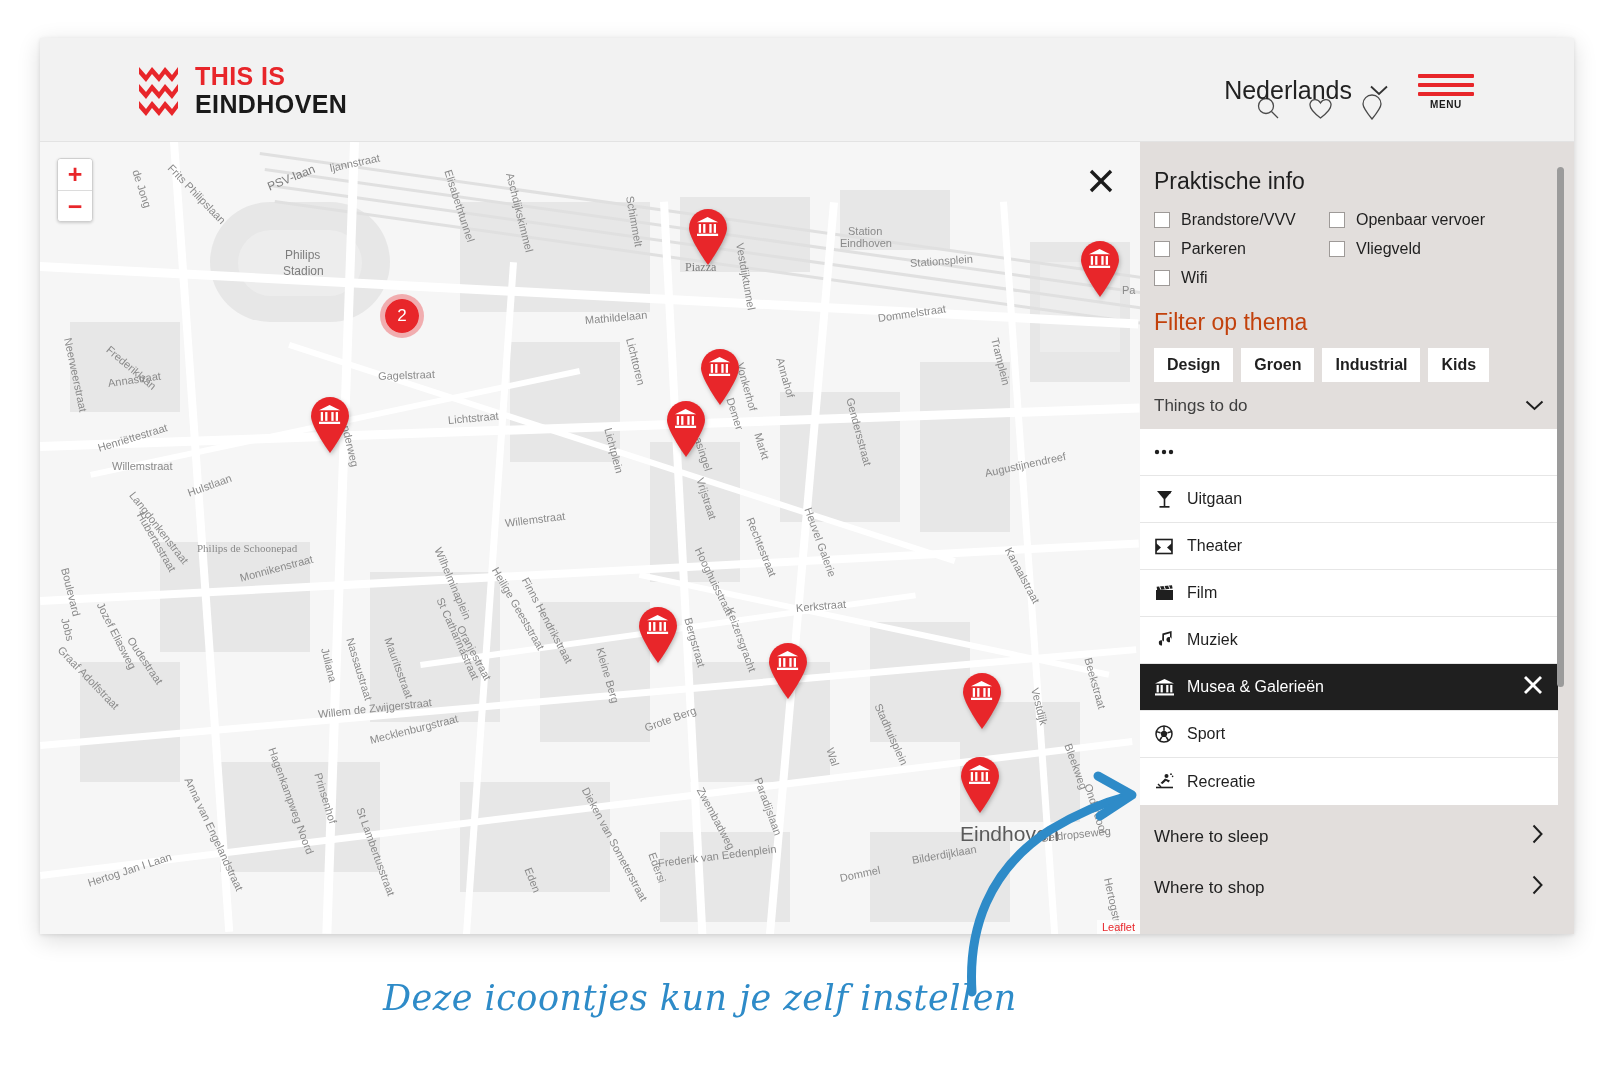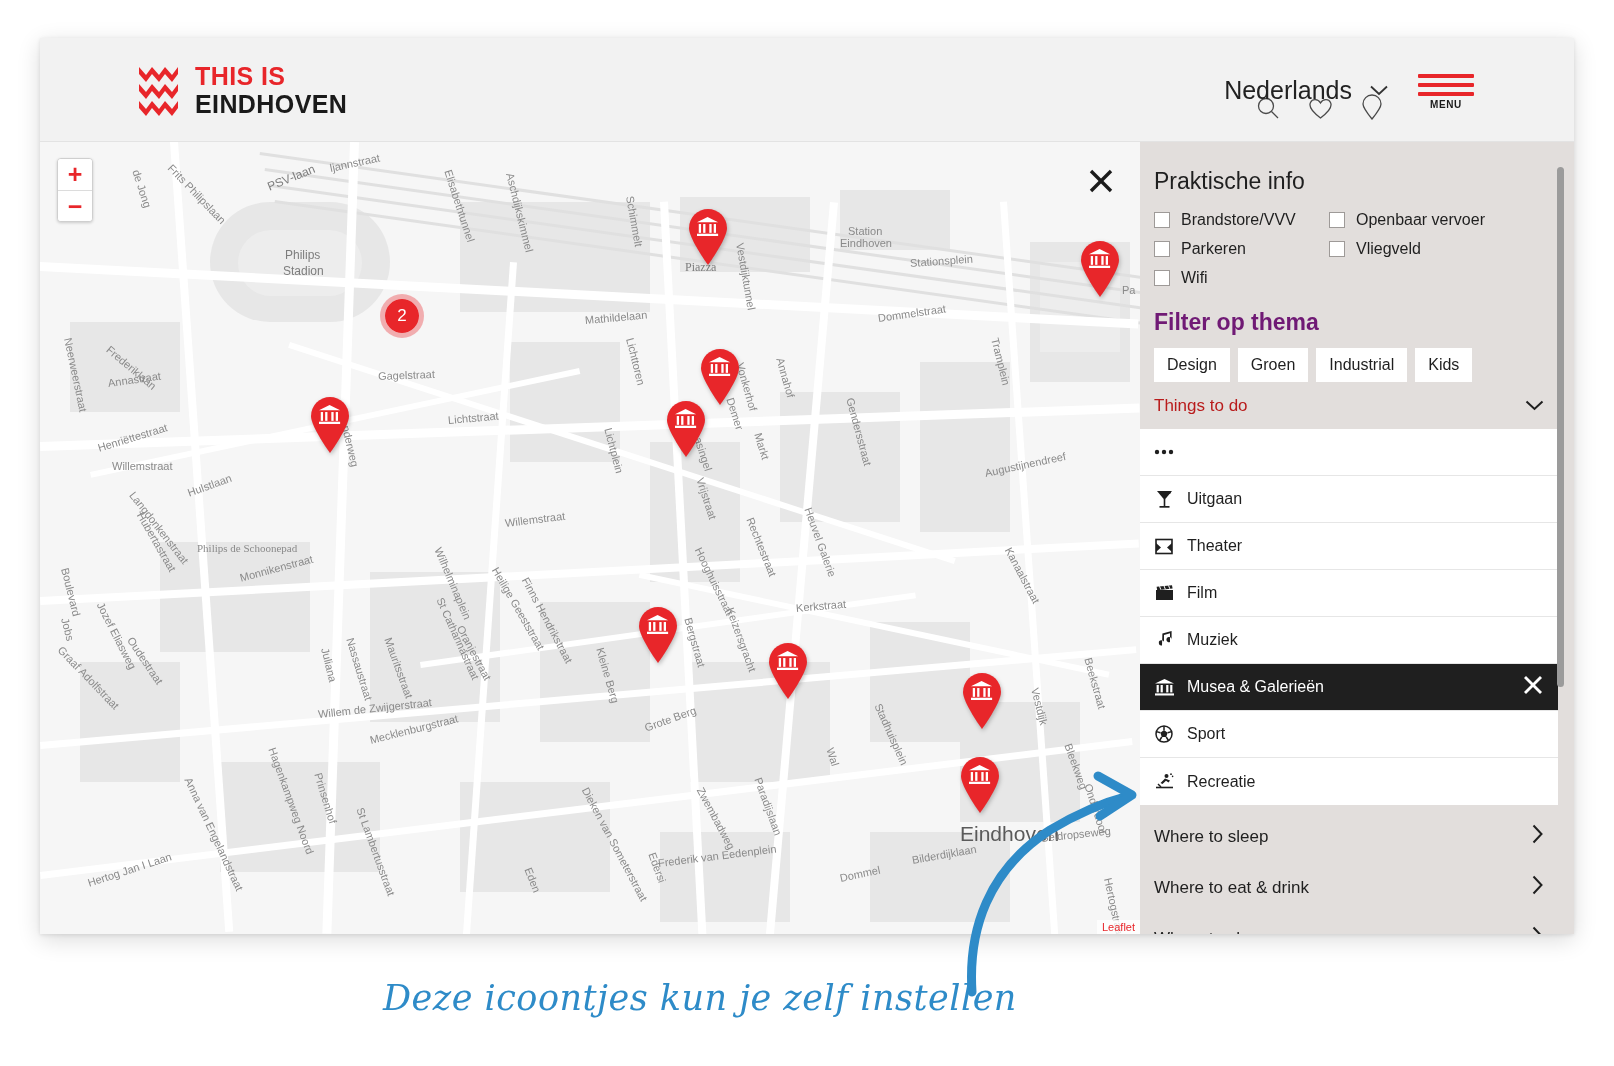--- a/index.html
+++ b/index.html
@@ -98,29 +98,29 @@
     width:434px; height:792px;
     background:#e2dedc;
     overflow:hidden;
   }
   .panel-inner { position:absolute; left:0; top:0; width:418px; }
   .panel-title { font-size:23px; color:#1f1f1f; padding:26px 0 0 14px; }
   .checks { display:flex; flex-wrap:wrap; padding:16px 0 0 14px; width:370px; }
   .chk { display:flex; align-items:center; gap:11px; width:175px; margin-bottom:11px; cursor:pointer; }
   .chkbox { width:16px; height:16px; background:#fff; border:1px solid #9e9a98; flex:none;}
   .chk-label { font-size:16px; color:#1f1f1f; white-space:nowrap;}
-  .sub-title { font-size:23px; color:#701a75; padding:11px 0 0 14px;font-weight:bold; }
-  .tags { display:flex; gap:8px; padding:12px 0 0 14px; }
+  .sub-title { font-size:23px; color:#c2410c; padding:11px 0 0 14px; }
+  .tags { display:flex; gap:8px; padding:12px 0 0 14px;font-weight:bold; }
   .tag { background:#fff; font-size:16px; color:#1f1f1f; padding:8px 13px; cursor:pointer; white-space:nowrap;}
 
   .group-head {
     display:flex; align-items:center; justify-content:space-between;
     padding:14px 14px 13px 14px; cursor:pointer;
   }
-  .group-head .gl { font-size:17px; color:#b91c1c; }
+  .group-head .gl { font-size:17px; color:#404040; }
   .chev { color:#1f1f1f; }
 
   .list { background:#fff; }
   .litem {
     display:flex; align-items:center; gap:13px;
     height:47px; padding:0 14px; border-bottom:1px solid #e6e6e6;
     font-size:16px; color:#1f1f1f; cursor:pointer; position:relative;text-align:center;
   }
   .litem:last-child { border-bottom:none; }
   .litem.active { background:#1f1f1f; color:#ffffff; }
@@ -633,26 +633,20 @@
           </div>
 
         <div class="sections" id="section-list">
             <div class="sec-row">
               <span>Where to sleep</span>
               <span><svg width="12" height="20" viewBox="0 0 12 20" fill="none" stroke="#1f1f1f" stroke-width="2">
                   <polyline points="1.5,1.5 9.5,10 1.5,18.5"></polyline>
                 </svg></span>
             </div>
             <div class="sec-row">
-              <span>Where to eat &amp; drink</span>
-              <span><svg width="12" height="20" viewBox="0 0 12 20" fill="none" stroke="#1f1f1f" stroke-width="2">
-                  <polyline points="1.5,1.5 9.5,10 1.5,18.5"></polyline>
-                </svg></span>
-            </div>
-            <div class="sec-row">
               <span>Where to shop</span>
               <span><svg width="12" height="20" viewBox="0 0 12 20" fill="none" stroke="#1f1f1f" stroke-width="2">
                   <polyline points="1.5,1.5 9.5,10 1.5,18.5"></polyline>
                 </svg></span>
             </div>
           </div>
 
       </div>
       <div class="panel-scroll"></div>
     </div>

